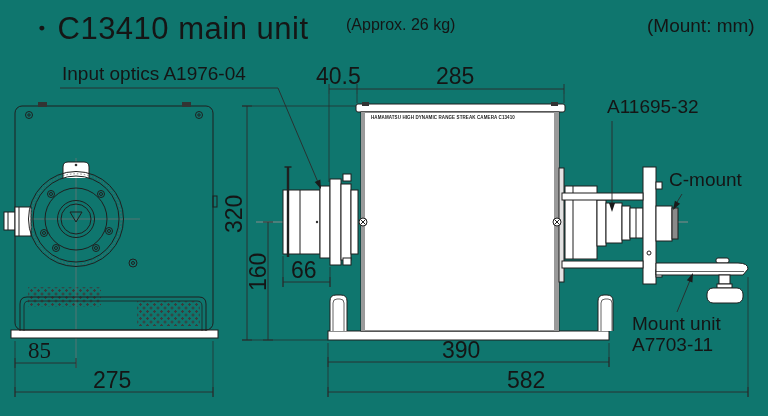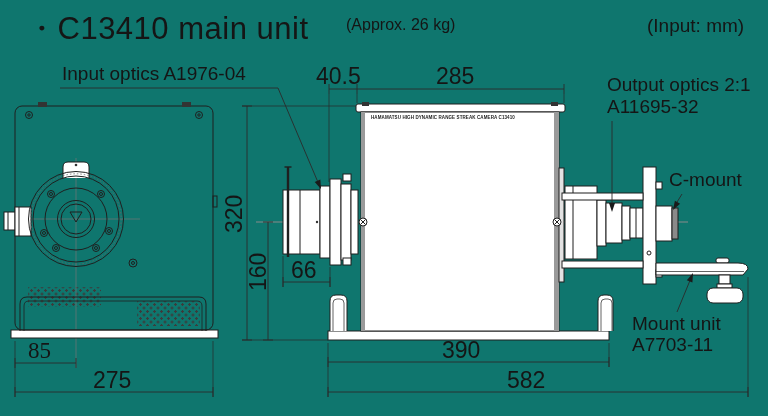--- a/index.html
+++ b/index.html
@@ -221,24 +221,23 @@
         <line x1="682" y1="194" x2="674" y2="207"></line>
         <polygon points="673,210 674.9,200.8 680.1,203.8" fill="#1a1a1a" stroke="none"></polygon>
         <line x1="677" y1="312" x2="691" y2="278"></line>
         <polygon points="693,273 692.4,282.4 686.8,280.2" fill="#1a1a1a" stroke="none"></polygon>
       </g>
     </g>
   </svg>
 
   <div class="abs title-main" style="left:26px;top:8px;"><span>・</span><span>C13410 main unit</span></div>
   <div class="abs title-weight" style="left:346px;top:16px;">(Approx. 26 kg)</div>
-  <div class="abs unit-note" style="left:647px;top:15px;">(Input: mm)</div>
+  <div class="abs unit-note" style="left:647px;top:15px;">(Mount: mm)</div>
 
   <div class="abs lbl" style="left:62px;top:63px;">Input optics A1976-04</div>
-  <div class="abs lbl" style="left:607px;top:74px;">Output optics 2:1</div>
   <div class="abs lbl" style="left:607px;top:96px;">A11695-32</div>
   <div class="abs lbl" style="left:669px;top:169px;">C-mount</div>
   <div class="abs lbl" style="left:632px;top:313px;">Mount unit</div>
   <div class="abs lbl" style="left:632px;top:334px;">A7703-11</div>
 
   <div class="abs nameplate" style="left:371px;top:115px;">HAMAMATSU  HIGH DYNAMIC RANGE STREAK CAMERA  C13410</div>
 
   <div class="abs dim" style="left:316px;top:63px;">40.5</div>
   <div class="abs dim" style="left:436px;top:63px;">285</div>
   <div class="abs dim dim-v" style="left:221px;top:233px;">320</div>

